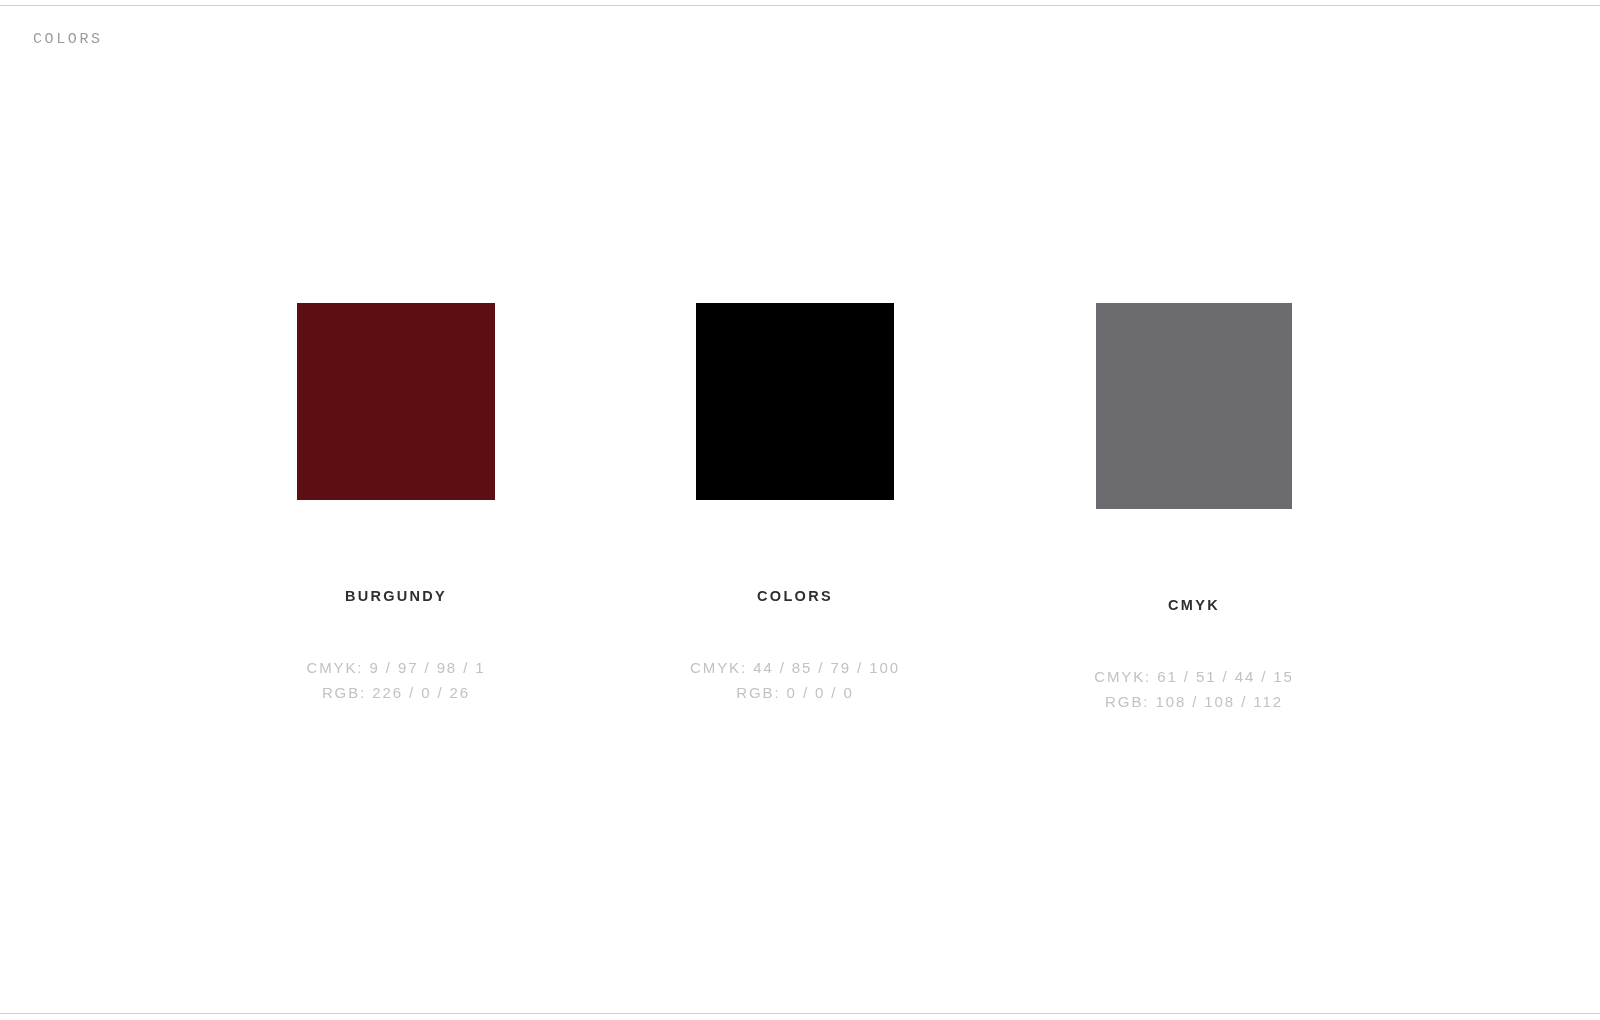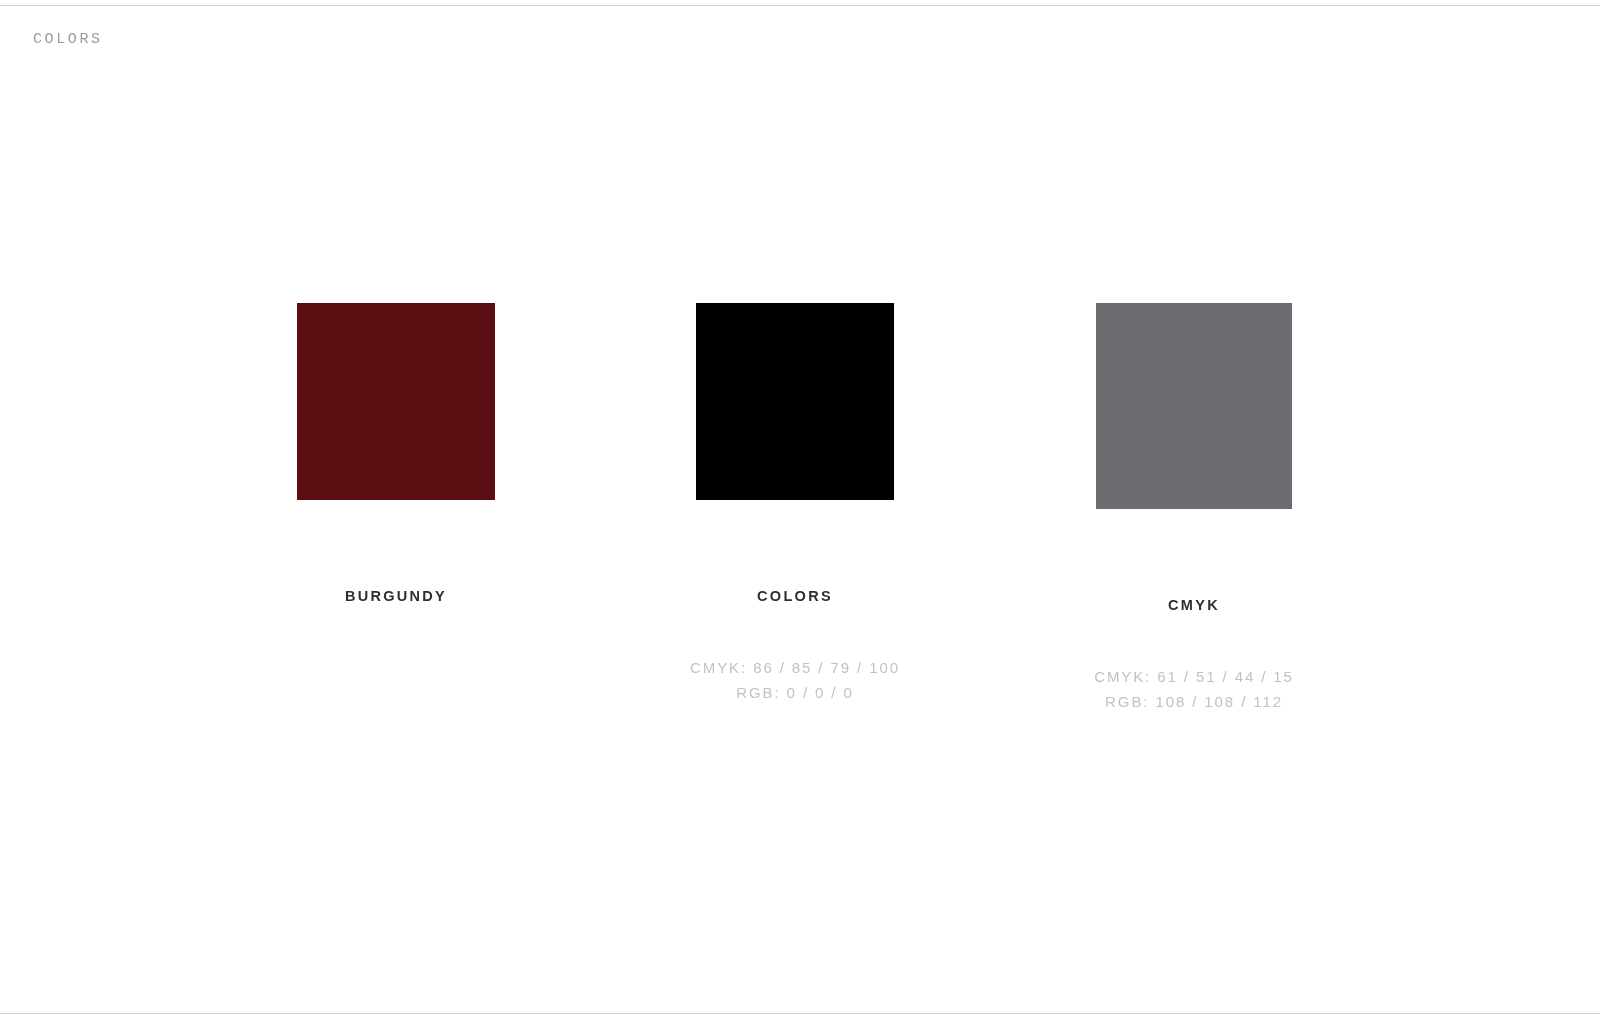--- a/index.html
+++ b/index.html
@@ -98,27 +98,31 @@
 
 <div class="page-rule top" style="background-color: rgb(207, 207, 207);"></div>
 
 <div class="section-label" style="color: rgb(156, 156, 156); font-family: Liberation Mono, monospace;">COLORS</div>
 
 <div class="swatch-grid">
 
   <div class="swatch-col">
     <div class="swatch-chip" style="background-color: rgb(91, 15, 19);"></div>
     <div class="swatch-name">BURGUNDY</div>
+    <div class="swatch-values">
+      <div class="value-line">CMYK: 9 / 97 / 98 / 1</div>
+      <div class="value-line">RGB: 226 / 0 / 26</div>
+    </div>
   </div>
 
   <div class="swatch-col">
     <div class="swatch-chip" style="background-color: rgb(0, 0, 0);"></div>
     <div class="swatch-name">COLORS</div>
     <div class="swatch-values">
-      <div class="value-line">CMYK: 86 / 85 / 79 / 100</div>
+      <div class="value-line">CMYK: 44 / 85 / 79 / 100</div>
       <div class="value-line">RGB: 0 / 0 / 0</div>
     </div>
   </div>
 
   <div class="swatch-col wide">
     <div class="swatch-chip" style="background-color: rgb(108, 108, 112);"></div>
     <div class="swatch-name">CMYK</div>
     <div class="swatch-values">
       <div class="value-line">CMYK: 61 / 51 / 44 / 15</div>
       <div class="value-line">RGB: 108 / 108 / 112</div>

